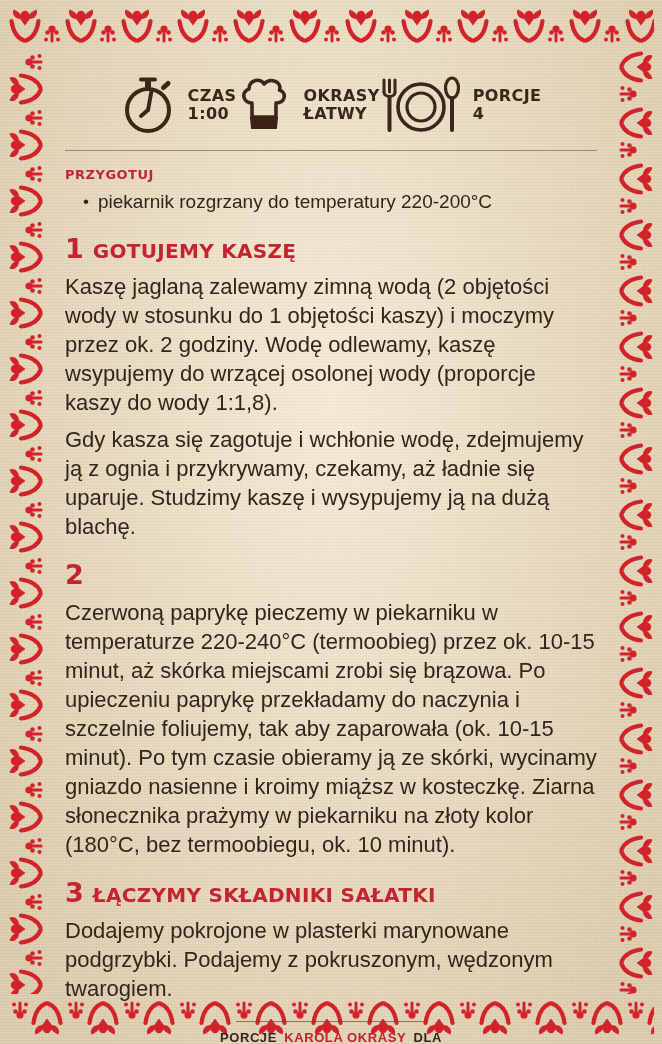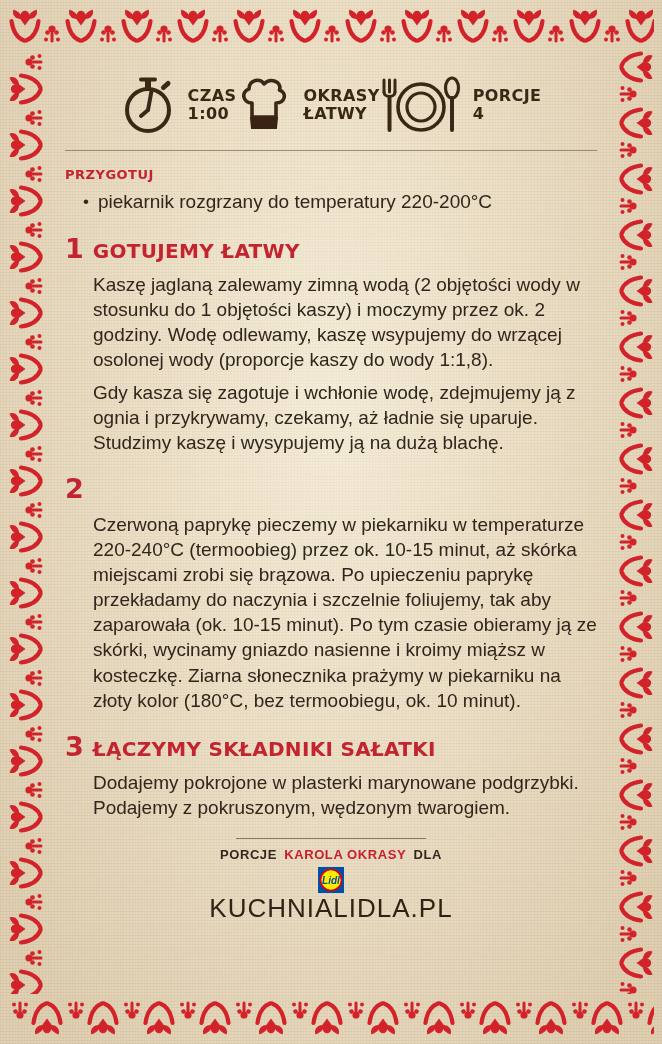--- a/index.html
+++ b/index.html
@@ -33,21 +33,21 @@
              line-height:1.12;color:#3a2817;letter-spacing:.4px;white-space:nowrap;}
   .divider{border-top:1px solid rgba(95,75,52,.55);margin-top:14px;}
   .prep-title{margin:16px 0 0;font-family:"DejaVu Sans",sans-serif;font-weight:bold;
               font-size:13px;color:#c32430;letter-spacing:.5px;}
   .bullet-row{margin:7px 0 0 18px;font-size:19px;line-height:1.32;display:flex;gap:9px;}
   .bullet-dot{font-size:17px;line-height:1.5;}
   .step-head{margin:18px 0 0;display:flex;align-items:baseline;gap:9px;}
   .step-num{font-family:"DejaVu Sans",sans-serif;font-weight:bold;font-size:27px;color:#c32430;}
   .step-title{font-family:"DejaVu Sans",sans-serif;font-weight:bold;font-size:20px;
               color:#c32430;letter-spacing:.3px;}
-  .body{margin:8px 0 0 28px;font-size:19px;line-height:1.32;color:#30261c;}
+  .body{margin:8px 0 0 0;font-size:22px;line-height:1.32;color:#30261c;}
   
   .footer{margin-top:18px;text-align:center;}
   .f-line{width:190px;margin:0 auto;border-top:1px solid rgba(95,75,52,.7);}
   .credit{margin-top:8px;font-size:13px;font-weight:bold;letter-spacing:.6px;color:#33261c;}
   .credit .author{color:#c5202c;margin:4px 3px;}
   .brand-row{display:flex;justify-content:center;align-items:center;margin-top:5px;flex-direction:column;}
   .brand{font-size:26px;letter-spacing:1px;color:#2f2316;}
   .icon{display:block;}
 </style>
 </head>
@@ -1281,21 +1281,21 @@
       <h2 class="prep-title">PRZYGOTUJ</h2>
       <div class="bullet-row">
         <span class="bullet-dot">•</span>
         <span>piekarnik rozgrzany do temperatury 220-200°C</span>
       </div>
     </section>
 
     <section class="step">
       <h3 class="step-head">
         <span class="step-num">1</span>
-        <span class="step-title">GOTUJEMY ŁATWY</span>
+        <span class="step-title">GOTUJEMY KASZĘ</span>
       </h3>
       <p class="body">Kaszę jaglaną zalewamy zimną wodą (2 objętości wody w stosunku do 1 objętości kaszy) i moczymy przez ok. 2 godziny. Wodę odlewamy, kaszę wsypujemy do wrzącej osolonej wody (proporcje kaszy do wody 1:1,8).</p>
       <p class="body">Gdy kasza się zagotuje i wchłonie wodę, zdejmujemy ją z ognia i przykrywamy, czekamy, aż ładnie się uparuje. Studzimy kaszę i wysypujemy ją na dużą blachę.</p>
     </section>
 
     <section class="step">
       <h3 class="step-head">
         <span class="step-num">2</span>
       </h3>
       <p class="body">Czerwoną paprykę pieczemy w piekarniku w temperaturze 220-240°C (termoobieg) przez ok. 10-15 minut, aż skórka miejscami zrobi się brązowa. Po upieczeniu paprykę przekładamy do naczynia i szczelnie foliujemy, tak aby zaparowała (ok. 10-15 minut). Po tym czasie obieramy ją ze skórki, wycinamy gniazdo nasienne i kroimy miąższ w kosteczkę. Ziarna słonecznika prażymy w piekarniku na złoty kolor (180°C, bez termoobiegu, ok. 10 minut).</p>

